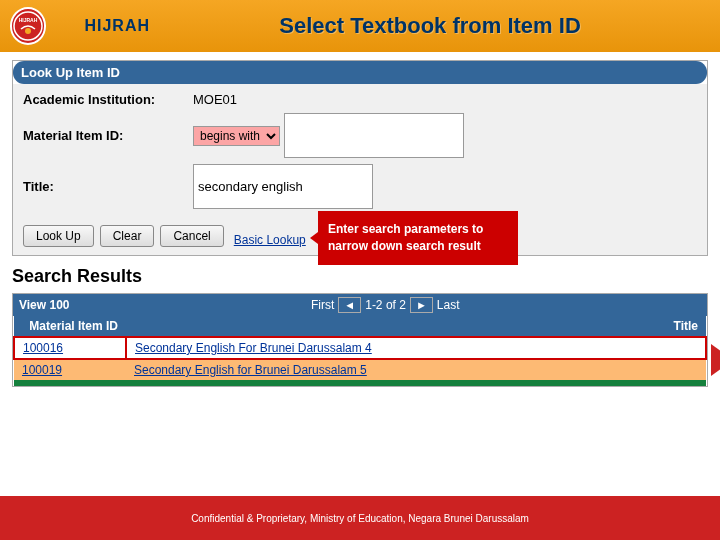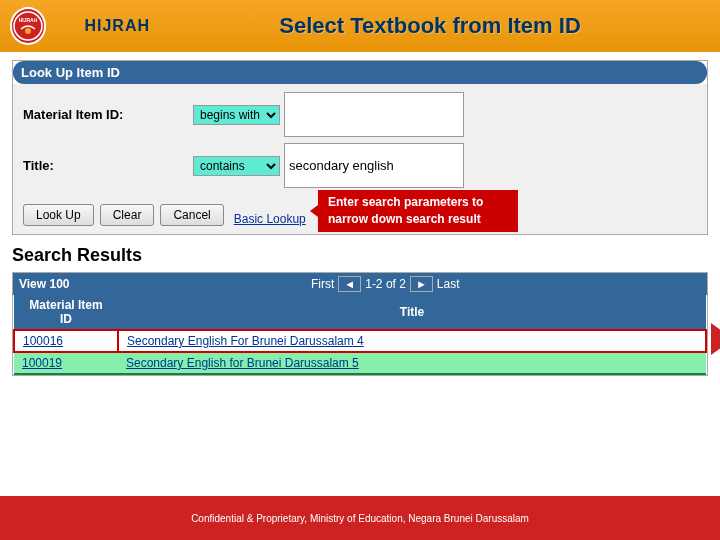--- a/index.html
+++ b/index.html
@@ -90,21 +90,21 @@
       font-weight: bold;
       width: 170px;
       min-width: 170px;
     }
     .lookup-row .value {
       color: #000;
     }
     .lookup-row select {
       font-size: 12px;
       border: 1px solid #999;
-      background: #5eead4;
+      background: #fca5a5;
       padding: 1px 2px;
       margin-right: 4px;
     }
     .lookup-row input[type="text"] {
       border: 1px solid #999;
       font-size: 13px;
       padding: 14px 4px;
       width: 180px;
     }
 
@@ -134,21 +134,21 @@
       margin-left: 4px;
     }
 
     
     .tooltip-box {
       position: absolute;
       left: 295px;
       top: -14px;
       background: #cc0000;
       color: white;
-      padding: 4px 10px;
+      padding: 10px 10px;
       font-size: 12px;
       font-weight: bold;
       z-index: 10;
       width: 200px;
       line-height: 1.4;
     }
     .tooltip-box::before {
       content: '';
       position: absolute;
       left: -8px;
@@ -207,40 +207,40 @@
 
     table {
       width: 100%;
       border-collapse: collapse;
     }
     .table-header-row {
       background: #336699;
       color: white;
     }
     .table-header-row th {
-      text-align: center;
+      text-align: right;
       padding: 3px 8px;
       font-size: 12px;
       font-weight: bold;
     }
     .table-row td {
       padding: 3px 8px;
       font-size: 12px;
       color: #003399;
       text-decoration: underline;
       cursor: pointer;
-      border-bottom: 2px solid #15803d;
-      background: #86efac;
+      border-bottom: 6px solid #15803d;
+      background: #fdba74;
     }
     .table-row.highlighted td {
       background: #ffffff;
       border: 2px solid #cc0000;
     }
     .table-row td:first-child {
-      width: 104px;
+      width: 112px;
       margin-left: 24px;
     }
 
     
     .footer {
       position: absolute;
       bottom: 0;
       left: 0;
       right: 0;
       height: 44px;
@@ -289,40 +289,38 @@
   </div>
   <div class="header-title">Select Textbook from Item ID</div>
 </div>
 
 <div class="main">
 
   <div class="lookup-section">
     <div class="lookup-header">Look Up Item ID</div>
     <div class="lookup-body">
 
+      <div class="lookup-row">
+        <label>Academic Institution:</label>
+        <span class="value">MOE01</span>
+      </div>
 
       <div class="lookup-row">
         <label>Material Item ID:</label>
         <select>
           <option>begins with</option>
           <option>contains</option>
           <option>ends with</option>
           <option>equals</option>
         </select>
         <input type="text" value="" style="">
       </div>
 
       <div class="lookup-row">
         <label>Title:</label>
-        <select>
-          <option>contains</option>
-          <option>begins with</option>
-          <option>ends with</option>
-          <option>equals</option>
-        </select>
         <input type="text" value="secondary english" style="">
       </div>
 
       <div class="buttons-row">
         <button class="btn">Look Up</button>
         <button class="btn">Clear</button>
         <button class="btn">Cancel</button>
         <button class="btn-link">Basic Lookup</button>
 
         <div class="tooltip-box">Enter search parameters to narrow down search result</div>

